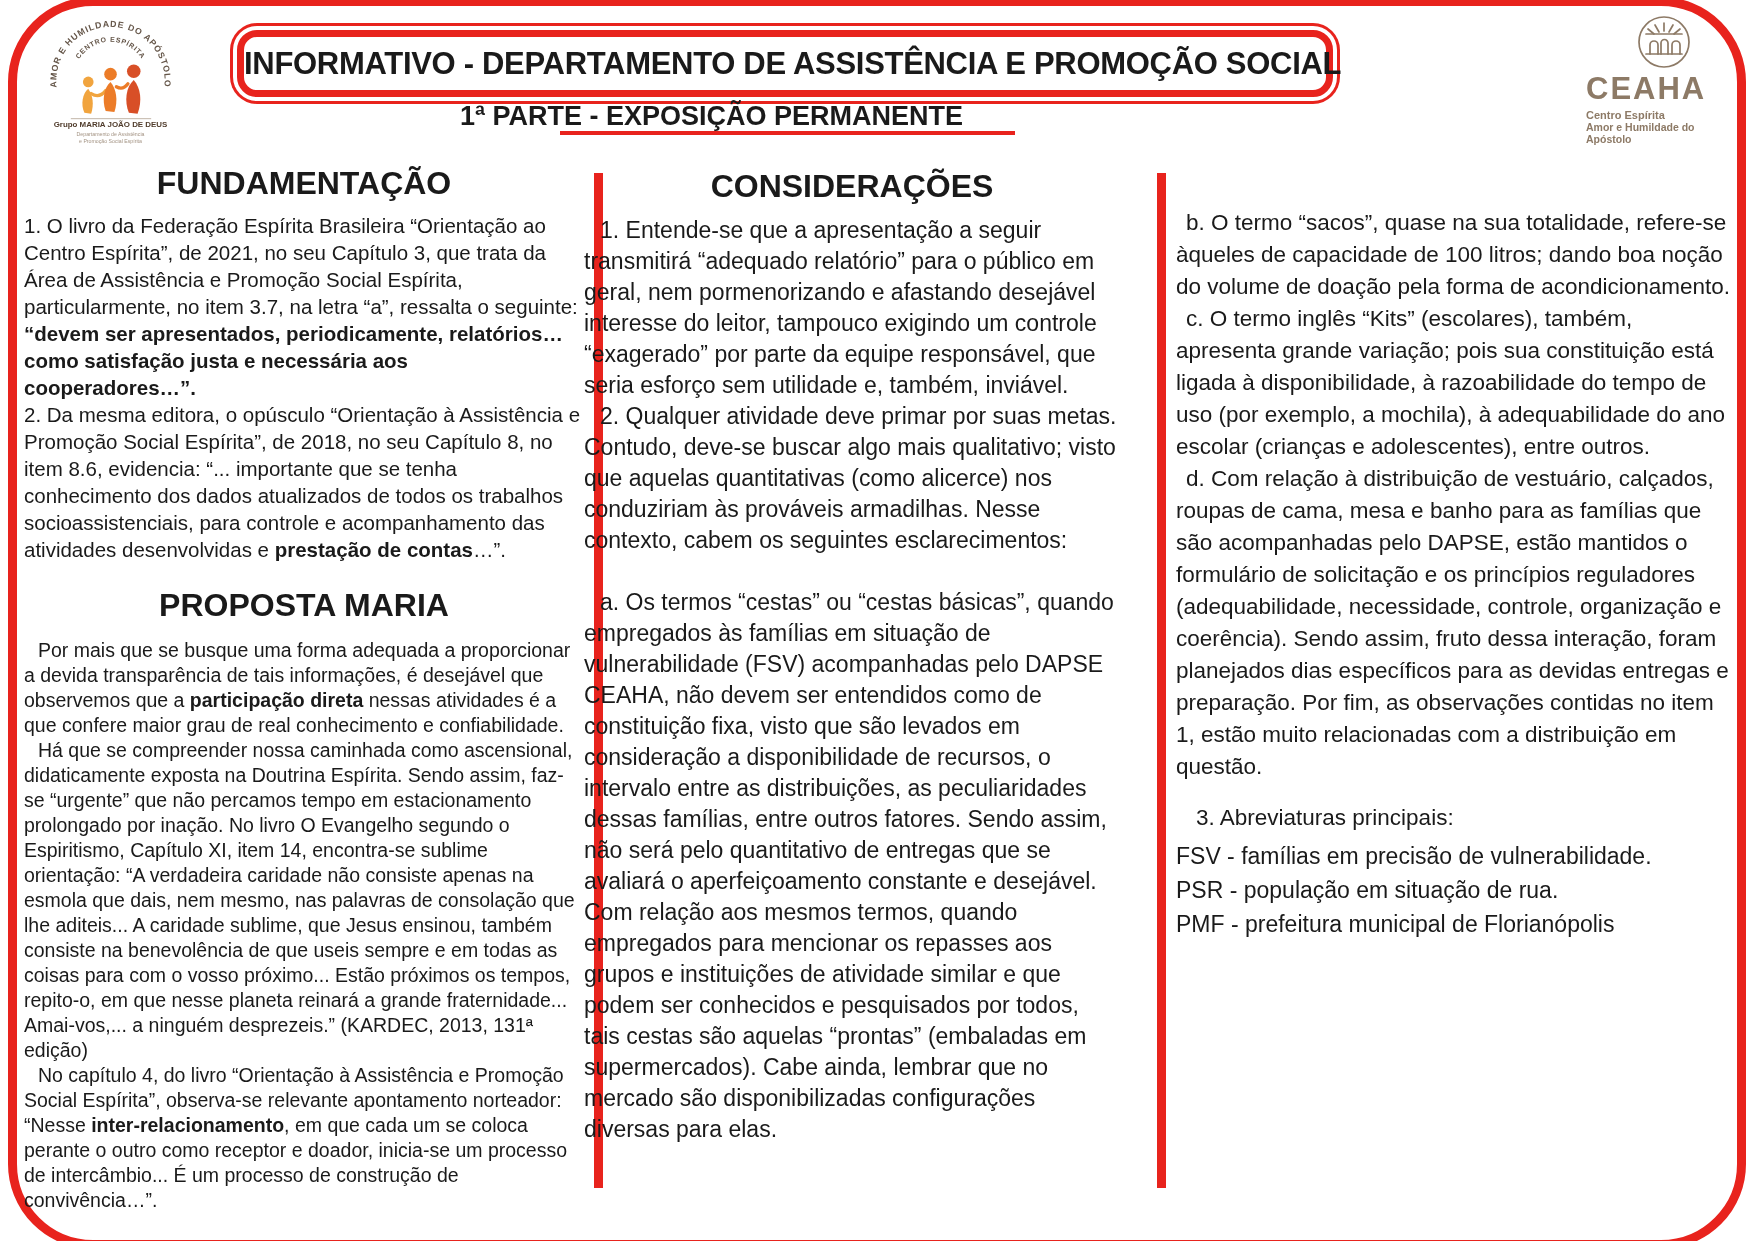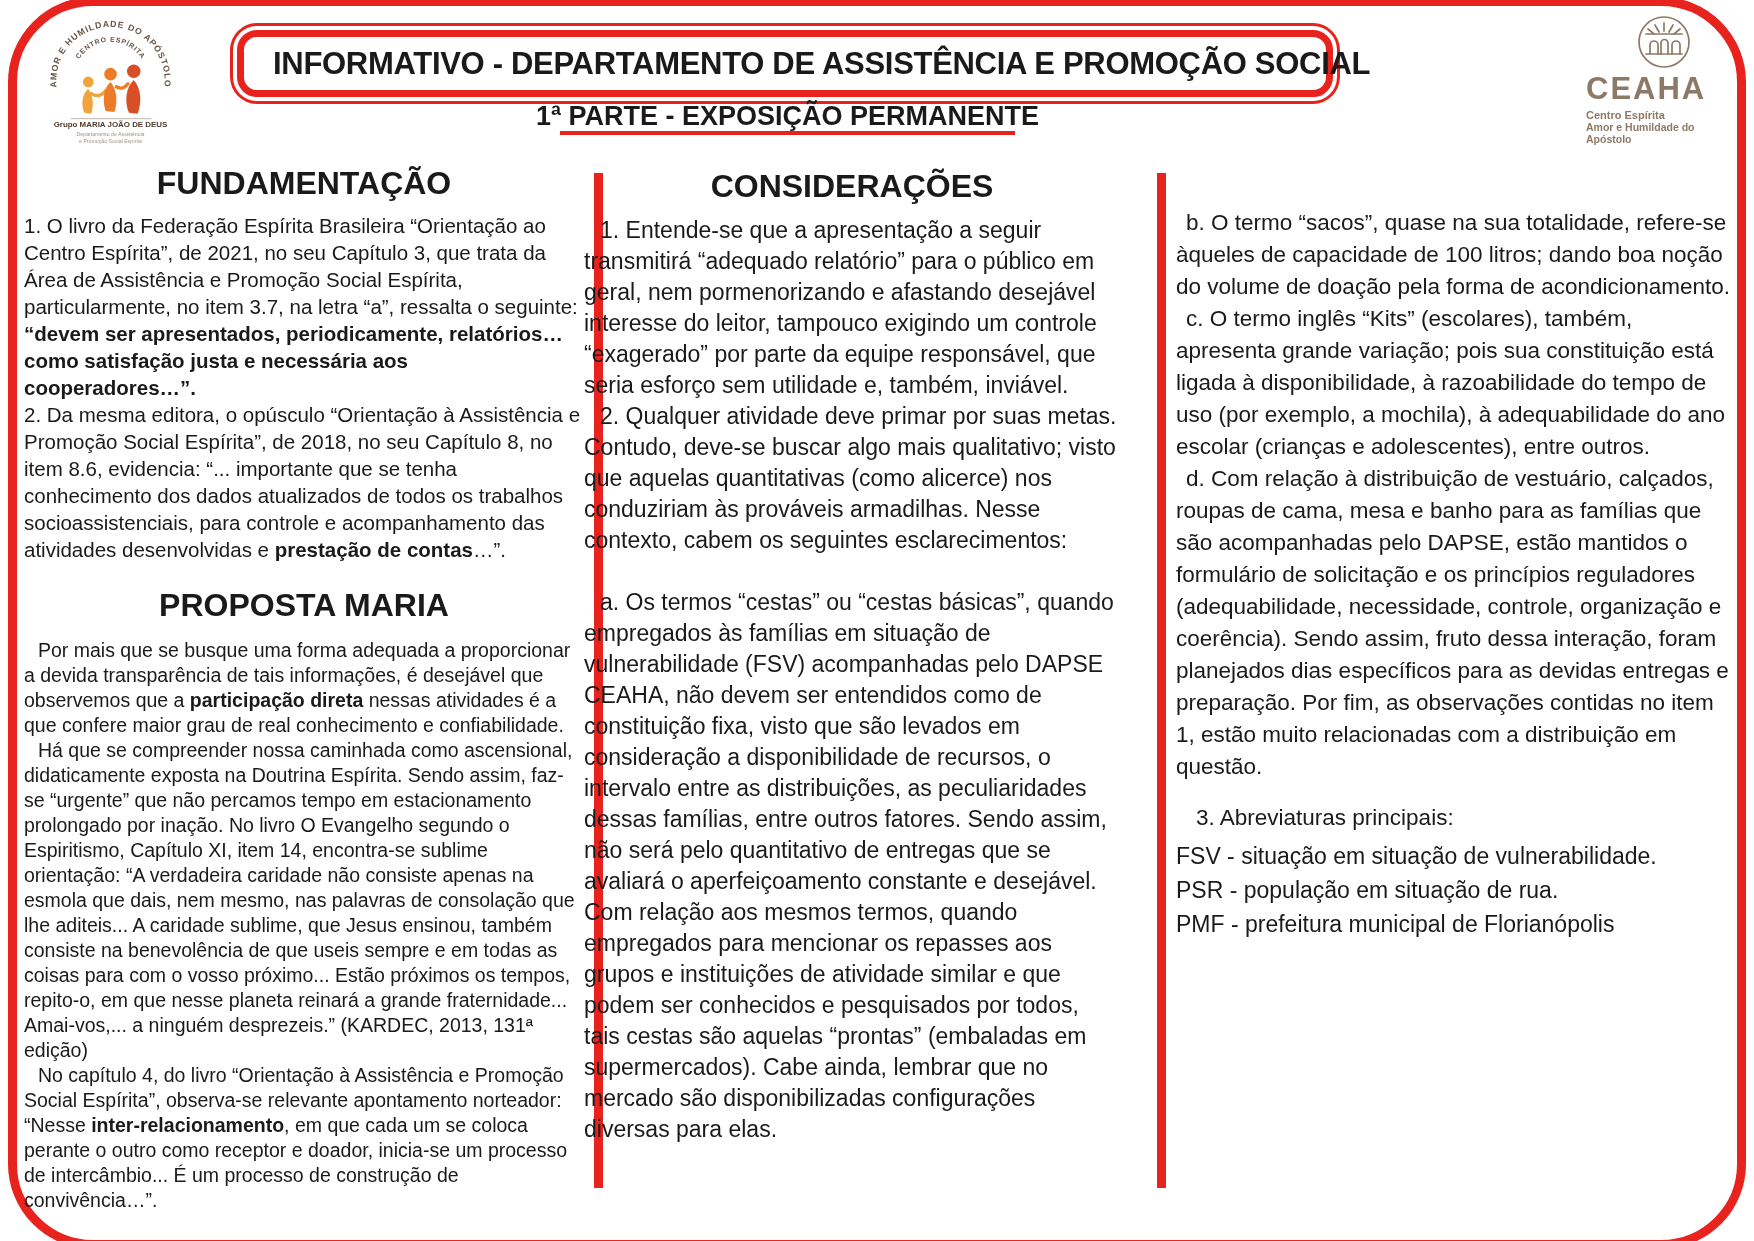--- a/index.html
+++ b/index.html
@@ -14,29 +14,29 @@
   }
   
   .logo-left{position:absolute;left:36px;top:10px;width:150px;height:138px;}
   .title-box{
     position:absolute;left:237px;top:30px;width:1082px;height:53px;
     border:7px solid #e8231d;border-radius:20px;background:#fff;
     box-shadow:0 0 0 4px #fff,0 0 0 7px #e8231d;
     text-align:center;
   }
   .title-box h1{
-    margin:0;font-size:31px;line-height:53px;font-weight:bold;letter-spacing:-0.3px;white-space:nowrap;padding-left:29px;
+    margin:0;font-size:31px;line-height:53px;font-weight:bold;letter-spacing:-0.3px;white-space:nowrap;
   }
   .logo-right{position:absolute;left:1586px;top:14px;width:156px;text-align:left;color:#8d7a66;}
   .logo-right .emblem{display:block;margin:0 auto;}
   .ceaha-acronym{font-size:31px;font-weight:bold;letter-spacing:2px;margin-top:1px;}
   .ceaha-sub1{font-size:11px;font-weight:bold;margin-top:2px;}
   .ceaha-sub2{font-size:10.5px;font-weight:bold;}
   .subtitle{
-    position:absolute;left:460px;top:101px;width:655px;text-align:center;
+    position:absolute;left:460px;top:101px;width:655px;
     font-size:27px;font-weight:bold;white-space:nowrap;
   }
   .subtitle-underline{position:absolute;left:560px;top:131px;width:455px;height:4px;background:#e8231d;}
   
   .divider{position:absolute;top:173px;width:9px;height:1015px;background:#e8231d;}
   .d1{left:594px;}
   .d2{left:1157px;}
   .col{position:absolute;top:165px;}
   .col h2{margin:0 0 10px 0;font-size:32px;font-weight:bold;text-align:center;}
   .col p{margin:0;}
@@ -134,18 +134,18 @@
     <p>1. Entende-se que a apresentação a seguir transmitirá “adequado relatório” para o público em geral, nem pormenorizando e afastando desejável interesse do leitor, tampouco exigindo um controle “exagerado” por parte da equipe responsável, que seria esforço sem utilidade e, também, inviável.</p>
     <p>2. Qualquer atividade deve primar por suas metas. Contudo, deve-se buscar algo mais qualitativo; visto que aquelas quantitativas (como alicerce) nos conduziriam às prováveis armadilhas. Nesse contexto, cabem os seguintes esclarecimentos:</p>
     <p class="gap-top">a. Os termos “cestas” ou “cestas básicas”, quando empregados às famílias em situação de vulnerabilidade (FSV) acompanhadas pelo DAPSE CEAHA, não devem ser entendidos como de constituição fixa, visto que são levados em consideração a disponibilidade de recursos, o intervalo entre as distribuições, as peculiaridades dessas famílias, entre outros fatores. Sendo assim, não será pelo quantitativo de entregas que se avaliará o aperfeiçoamento constante e desejável. Com relação aos mesmos termos, quando empregados para mencionar os repasses aos grupos e instituições de atividade similar e que podem ser conhecidos e pesquisados por todos, tais cestas são aquelas “prontas” (embaladas em supermercados). Cabe ainda, lembrar que no mercado são disponibilizadas configurações diversas para elas.</p>
   </section>
 
   <section class="col col3">
     <p>b. O termo “sacos”, quase na sua totalidade, refere-se àqueles de capacidade de 100 litros; dando boa noção do volume de doação pela forma de acondicionamento.</p>
     <p>c. O termo inglês “Kits” (escolares), também, apresenta grande variação; pois sua constituição está ligada à disponibilidade, à razoabilidade do tempo de uso (por exemplo, a mochila), à adequabilidade do ano escolar (crianças e adolescentes), entre outros.</p>
     <p>d. Com relação à distribuição de vestuário, calçados, roupas de cama, mesa e banho para as famílias que são acompanhadas pelo DAPSE, estão mantidos o formulário de solicitação e os princípios reguladores (adequabilidade, necessidade, controle, organização e coerência). Sendo assim, fruto dessa interação, foram planejados dias específicos para as devidas entregas e preparação. Por fim, as observações contidas no item 1, estão muito relacionadas com a distribuição em questão.</p>
     <p class="abbr-title">3. Abreviaturas principais:</p>
-    <p class="abbr-line">FSV - situação em situação de vulnerabilidade.</p>
+    <p class="abbr-line">FSV - famílias em precisão de vulnerabilidade.</p>
     <p class="abbr-line">PSR - população em situação de rua.</p>
     <p class="abbr-line">PMF - prefeitura municipal de Florianópolis</p>
   </section>
 
 </div>
 
 </body></html>

